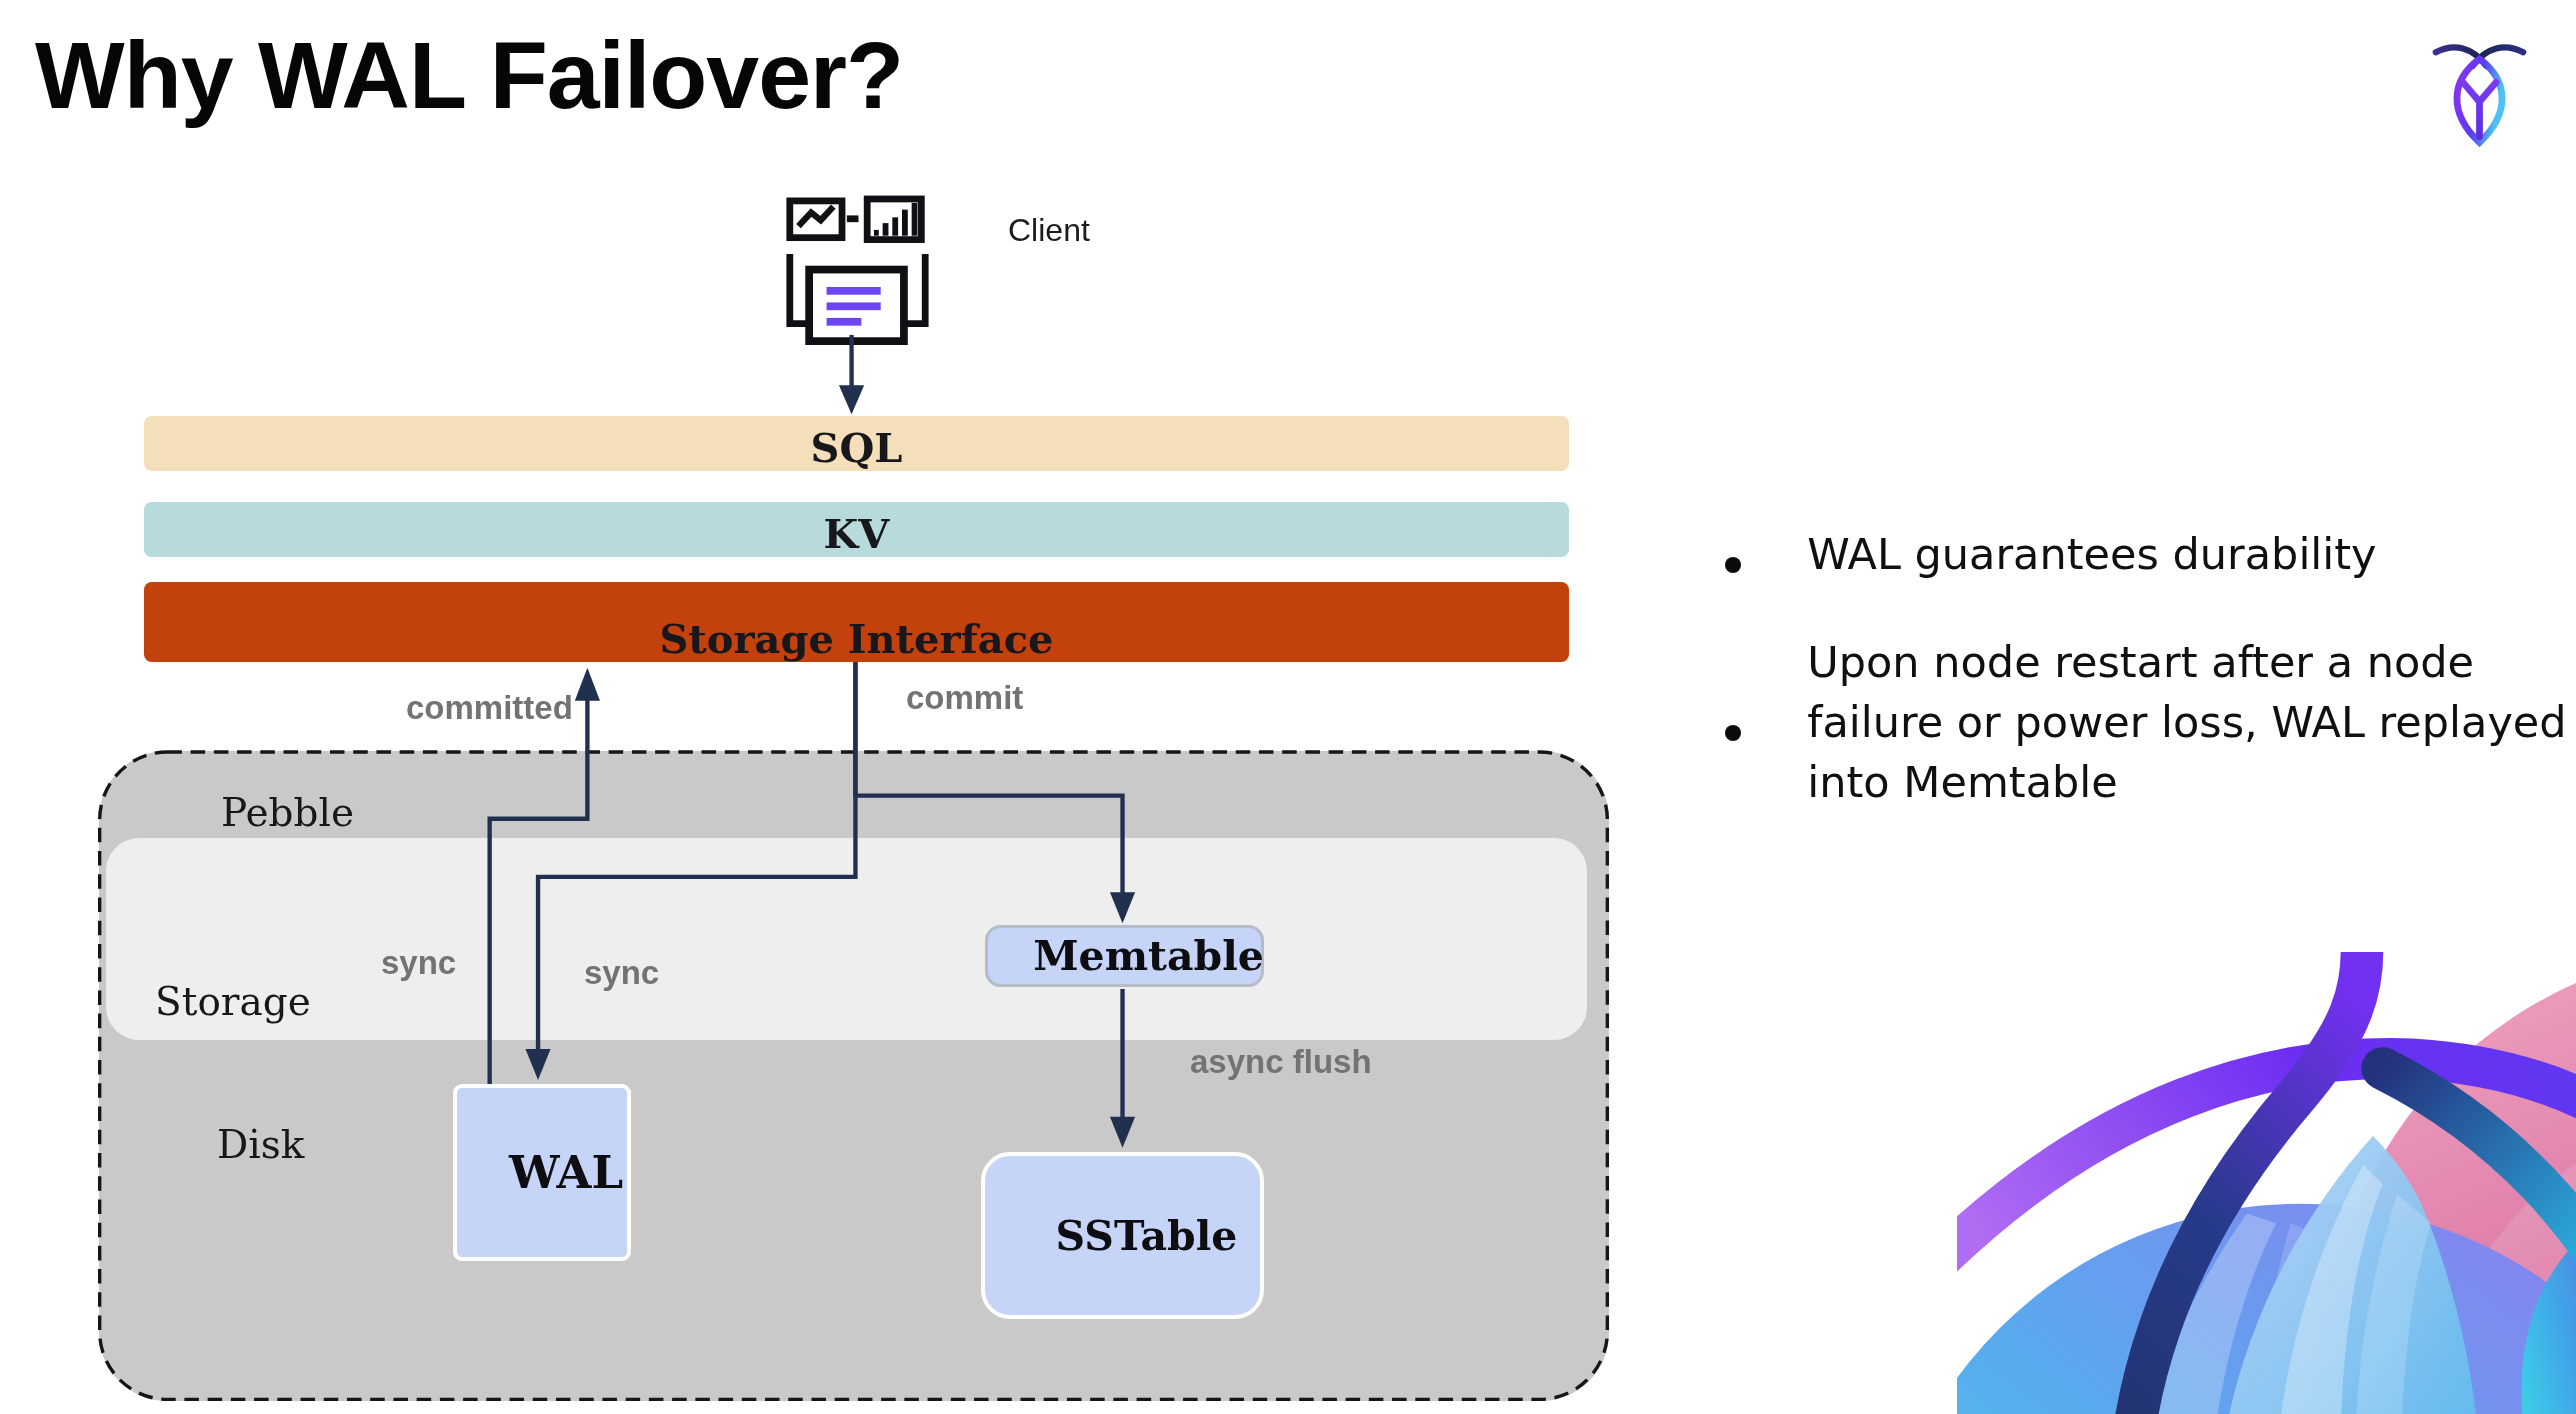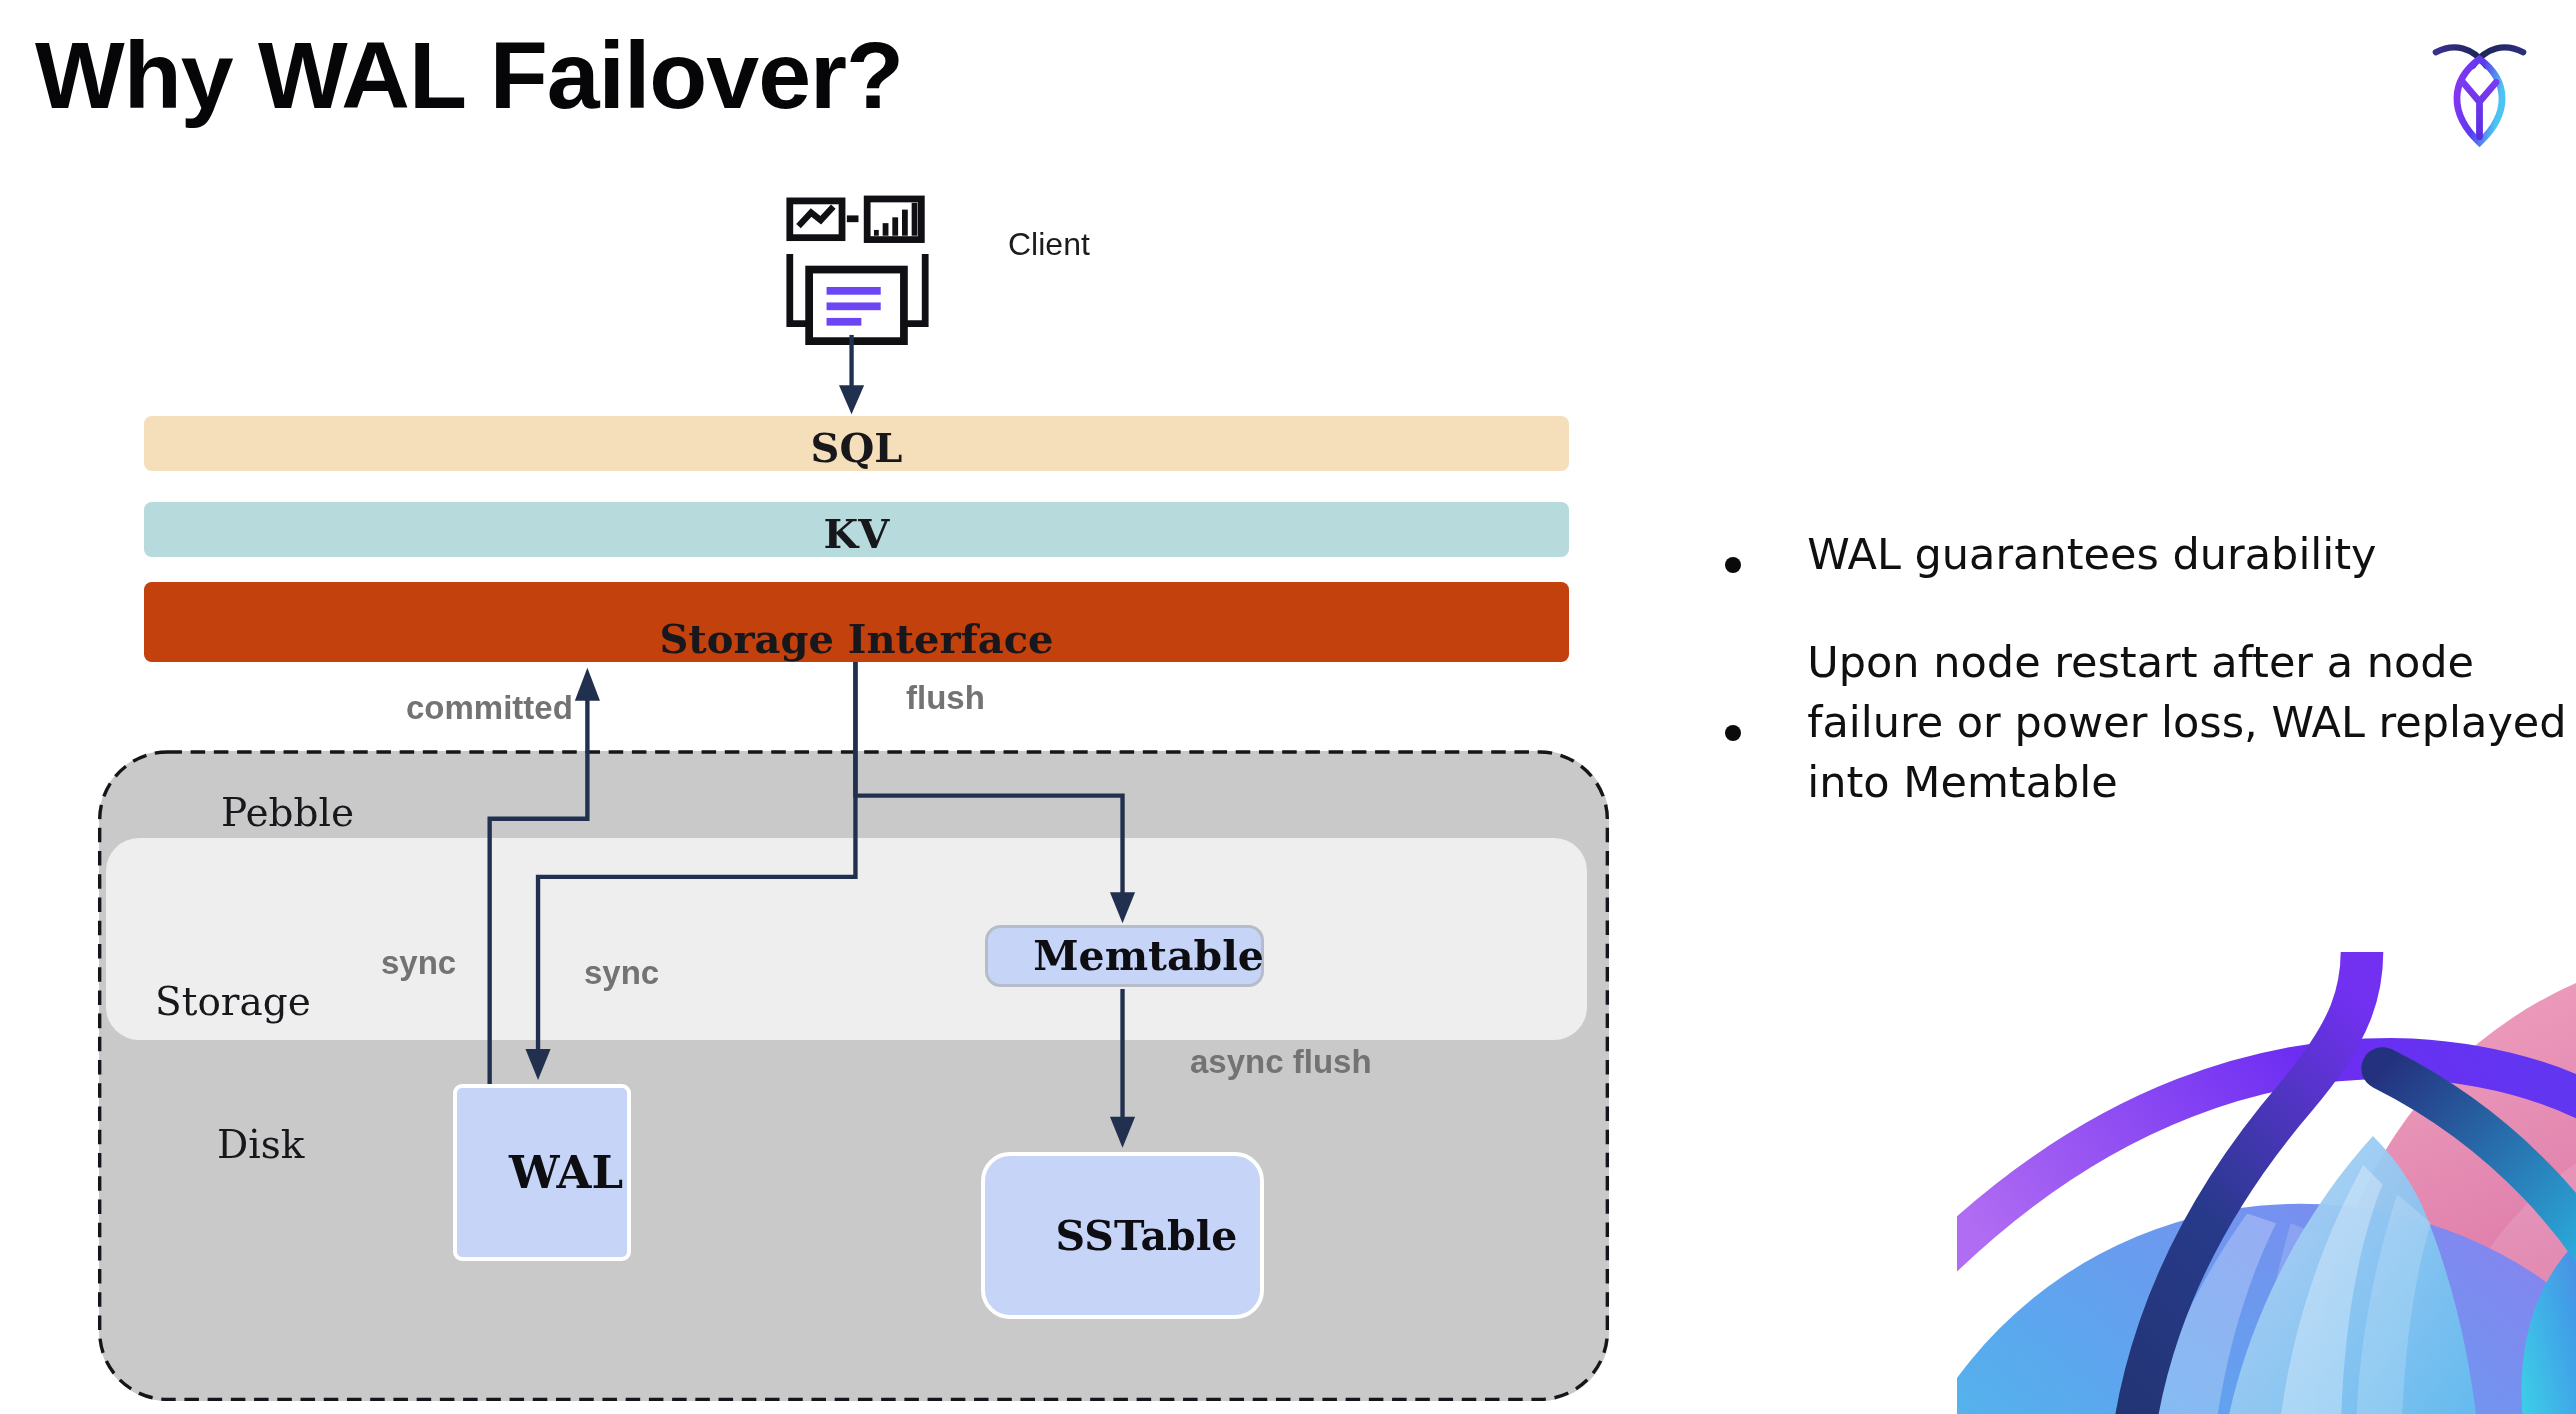--- a/index.html
+++ b/index.html
@@ -11,21 +11,21 @@
 
   
   .title{
     left:35px;top:21px;
     font-size:95px;font-weight:800;color:#060608;
     font-family:"Liberation Sans",sans-serif;letter-spacing:-1px;
   }
 
   
   .client-icon{left:784px;top:194px;width:147px;height:155px;}
-  .client-label{left:1008px;top:226px;font-size:32px;color:#1c1c1c;}
+  .client-label{left:1008px;top:212px;font-size:32px;color:#1c1c1c;}
 
   
   .bar{
     left:144px;width:1425px;border-radius:7.7px;
     display:flex;align-items:flex-end;justify-content:center;
     font-family:"DejaVu Serif",serif;font-size:40px;color:#17171c;font-weight:bold;
   }
   .bar-sql{top:416px;height:55px;background:#f5dfbb;}
   .bar-kv{top:502px;height:55px;background:#b7dadd;}
   .bar-storage{top:582px;height:80px;background:#c2410c;}
@@ -153,21 +153,21 @@
   <span>WAL</span>
 </div>
 <div class="abs node node-memtable">
   <span>Memtable</span>
 </div>
 <div class="abs node node-sstable">
   <span>SSTable</span>
 </div>
 
 <div class="abs edge-label lbl-committed">committed</div>
-<div class="abs edge-label lbl-commit">flush</div>
+<div class="abs edge-label lbl-commit">commit</div>
 <div class="abs edge-label lbl-sync1">sync</div>
 <div class="abs edge-label lbl-sync2">sync</div>
 <div class="abs edge-label lbl-async">async flush</div>
 
 <svg class="abs edges-svg" viewBox="0 0 2662 1462">
 
   <rect x="103" y="777" width="1558" height="669" rx="70" fill="none" stroke="#15151c" stroke-width="3.5" stroke-dasharray="15 9"></rect>
   <g stroke="#22304f" stroke-width="4.5" fill="none">
 
     <path d="M880 346 L880 402"></path>

